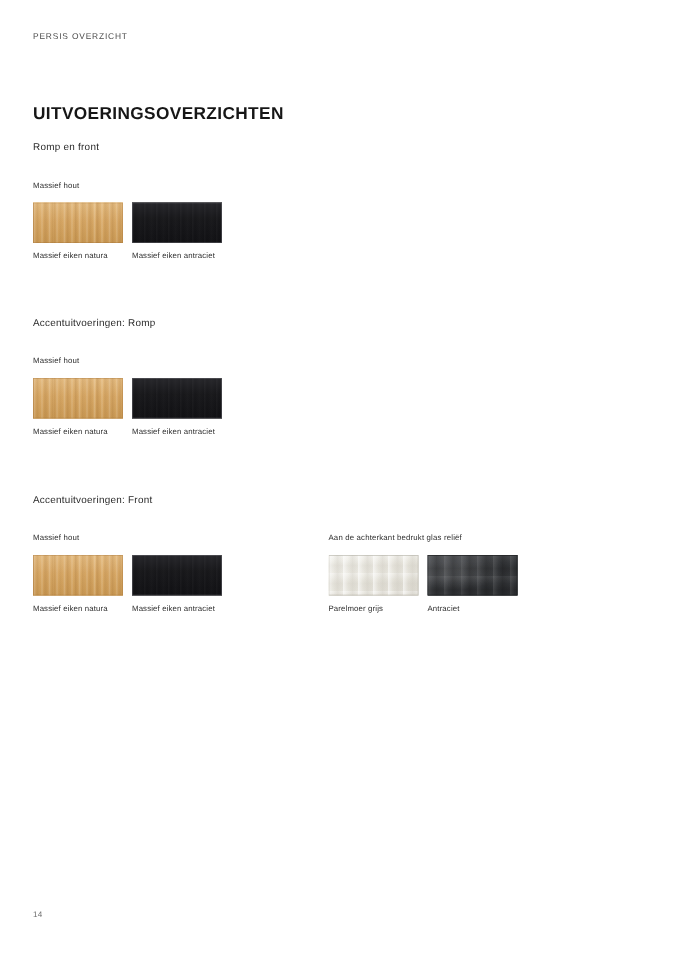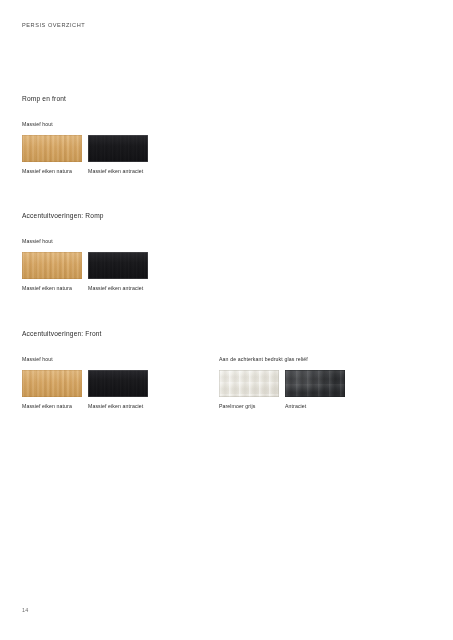--- a/index.html
+++ b/index.html
@@ -174,20 +174,21 @@
     letter-spacing: 0.2px;
   }
 </style>
 </head>
 <body>
 
 <div class="page">
 
   <div class="running-header">PERSIS OVERZICHT</div>
 
+  <h1 class="page-title">UITVOERINGSOVERZICHTEN</h1>
 
   <div id="sections-root">
       <div class="section" style="top: 95px;">
         <div class="section-heading">Romp en front</div>
         <div class="group" style="left: 22px;">
           <div class="group-label">Massief hout</div>
           <div class="swatch-row">
             <div class="swatch-cell">
               <div class="swatch tex-oak-natura"></div>
               <div class="swatch-caption">Massief eiken natura</div>

